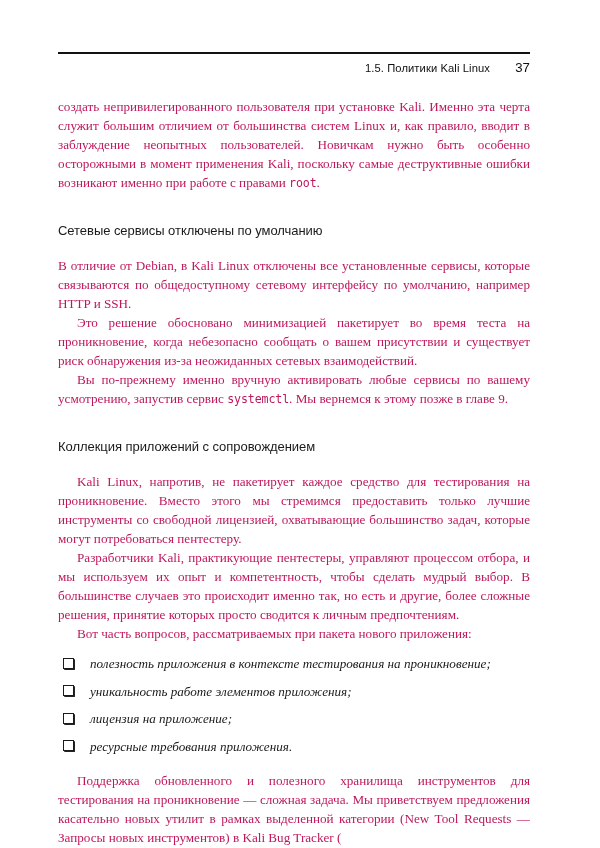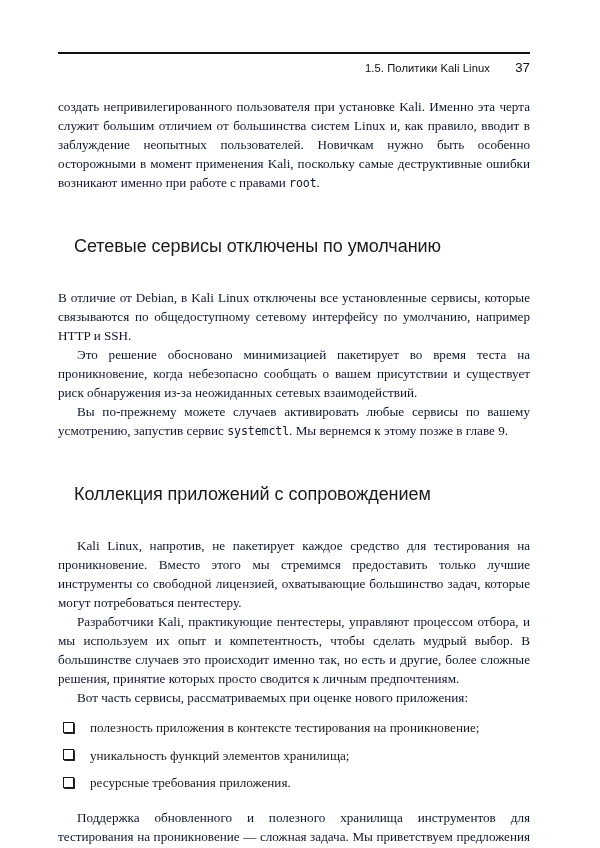--- a/index.html
+++ b/index.html
@@ -67,54 +67,55 @@
     top: 97px;
     width: 472px;
   }
 
   p.body {
     margin: 0;
     font-size: 13.15px;
     line-height: 19.0px;
     text-align: justify;
     text-justify: inter-word;
-    color: #0f172a;
+    color: #be185d;
     hyphens: manual;
   }
   p.body.indent {
     text-indent: 19px;
   }
   p.body + p.body {
     margin-top: 0;
   }
 
   code.mono {
     font-family: "DejaVu Sans Mono", "Liberation Mono", monospace;
     font-size: 11.6px;
     letter-spacing: -0.1px;
   }
 
   
   h2.section {
-    margin: 16px;
+    margin: 0;
     font-family: "Liberation Sans", "DejaVu Sans", sans-serif;
     font-weight: 400;
-    font-size: 18px;
+    font-size: 13px;
     line-height: 23px;
     color: #1a1a1a;
     letter-spacing: -0.05px;
   }
   .sec-gap-before { height: 26px; }
   .sec-gap-after  { height: 14px; }
 
   
   ul.checklist {
     list-style: none;
     margin: 0;
     padding: 0;
+    font-style: italic;
   }
   ul.checklist li {
     position: relative;
     padding-left: 32px;
     font-size: 13.15px;
     line-height: 19.0px;
     margin-bottom: 8.5px;
     color: #1a1a1a;
   }
   ul.checklist li .marker {
@@ -146,39 +147,43 @@
   <div class="column">
 
     <p class="body"><span>создать непривилегированного пользователя при установке Kali. Именно эта черта служит большим отличием от большинства систем Linux и, как правило, вводит в заблуждение неопытных пользователей. Новичкам нужно быть особенно осторожными в момент применения Kali, поскольку самые деструктивные ошибки возникают именно при работе с правами </span><code class="mono">root</code><span>.</span></p>
 
     <div class="sec-gap-before"></div>
     <h2 class="section">Сетевые сервисы отключены по умолчанию</h2>
     <div class="sec-gap-after"></div>
 
     <p class="body">В отличие от Debian, в Kali Linux отключены все установленные сервисы, которые связываются по общедоступному сетевому интерфейсу по умолчанию, например HTTP и SSH.</p>
     <p class="body indent">Это решение обосновано минимизацией пакетирует во время теста на проникновение, когда небезопасно сообщать о вашем присутствии и существует риск обнаружения из-за неожиданных сетевых взаимодействий.</p>
-    <p class="body indent"><span>Вы по-прежнему можете случаев активировать любые сервисы по вашему усмотрению, запустив сервис </span><code class="mono">systemctl</code><span>. Мы вернемся к этому позже в главе 9.</span></p>
+    <p class="body indent"><span>Вы по-прежнему именно вручную активировать любые сервисы по вашему усмотрению, запустив сервис </span><code class="mono">systemctl</code><span>. Мы вернемся к этому позже в главе 9.</span></p>
 
     <div class="sec-gap-before"></div>
     <h2 class="section">Коллекция приложений с сопровождением</h2>
     <div class="sec-gap-after"></div>
 
     <p class="body indent">Kali Linux, напротив, не пакетирует каждое средство для тестирования на проникновение. Вместо этого мы стремимся предоставить только лучшие инструменты со свободной лицензией, охватывающие большинство задач, которые могут потребоваться пентестеру.</p>
     <p class="body indent">Разработчики Kali, практикующие пентестеры, управляют процессом отбора, и мы используем их опыт и компетентность, чтобы сделать мудрый выбор. В большинстве случаев это происходит именно так, но есть и другие, более сложные решения, принятие которых просто сводится к личным предпочтениям.</p>
-    <p class="body indent">Вот часть сервисы, рассматриваемых при оценке нового приложения:</p>
+    <p class="body indent">Вот часть вопросов, рассматриваемых при пакета нового приложения:</p>
 
     <div class="list-gap-before"></div>
     <ul class="checklist">
       <li>
         <span class="marker"></span>
         <span>полезность приложения в контексте тестирования на проникновение;</span>
       </li>
       <li>
         <span class="marker"></span>
-        <span>уникальность функций элементов хранилища;</span>
+        <span>уникальность работе элементов приложения;</span>
+      </li>
+      <li>
+        <span class="marker"></span>
+        <span>лицензия на приложение;</span>
       </li>
       <li>
         <span class="marker"></span>
         <span>ресурсные требования приложения.</span>
       </li>
     </ul>
     <div class="list-gap-after"></div>
 
     <p class="body indent"><span>Поддержка обновленного и полезного хранилища инструментов для тестирования на проникновение — сложная задача. Мы приветствуем предложения касательно новых утилит в рамках выделенной категории (New Tool Requests — Запросы новых инструментов) в Kali Bug Tracker (</span></p>
 

